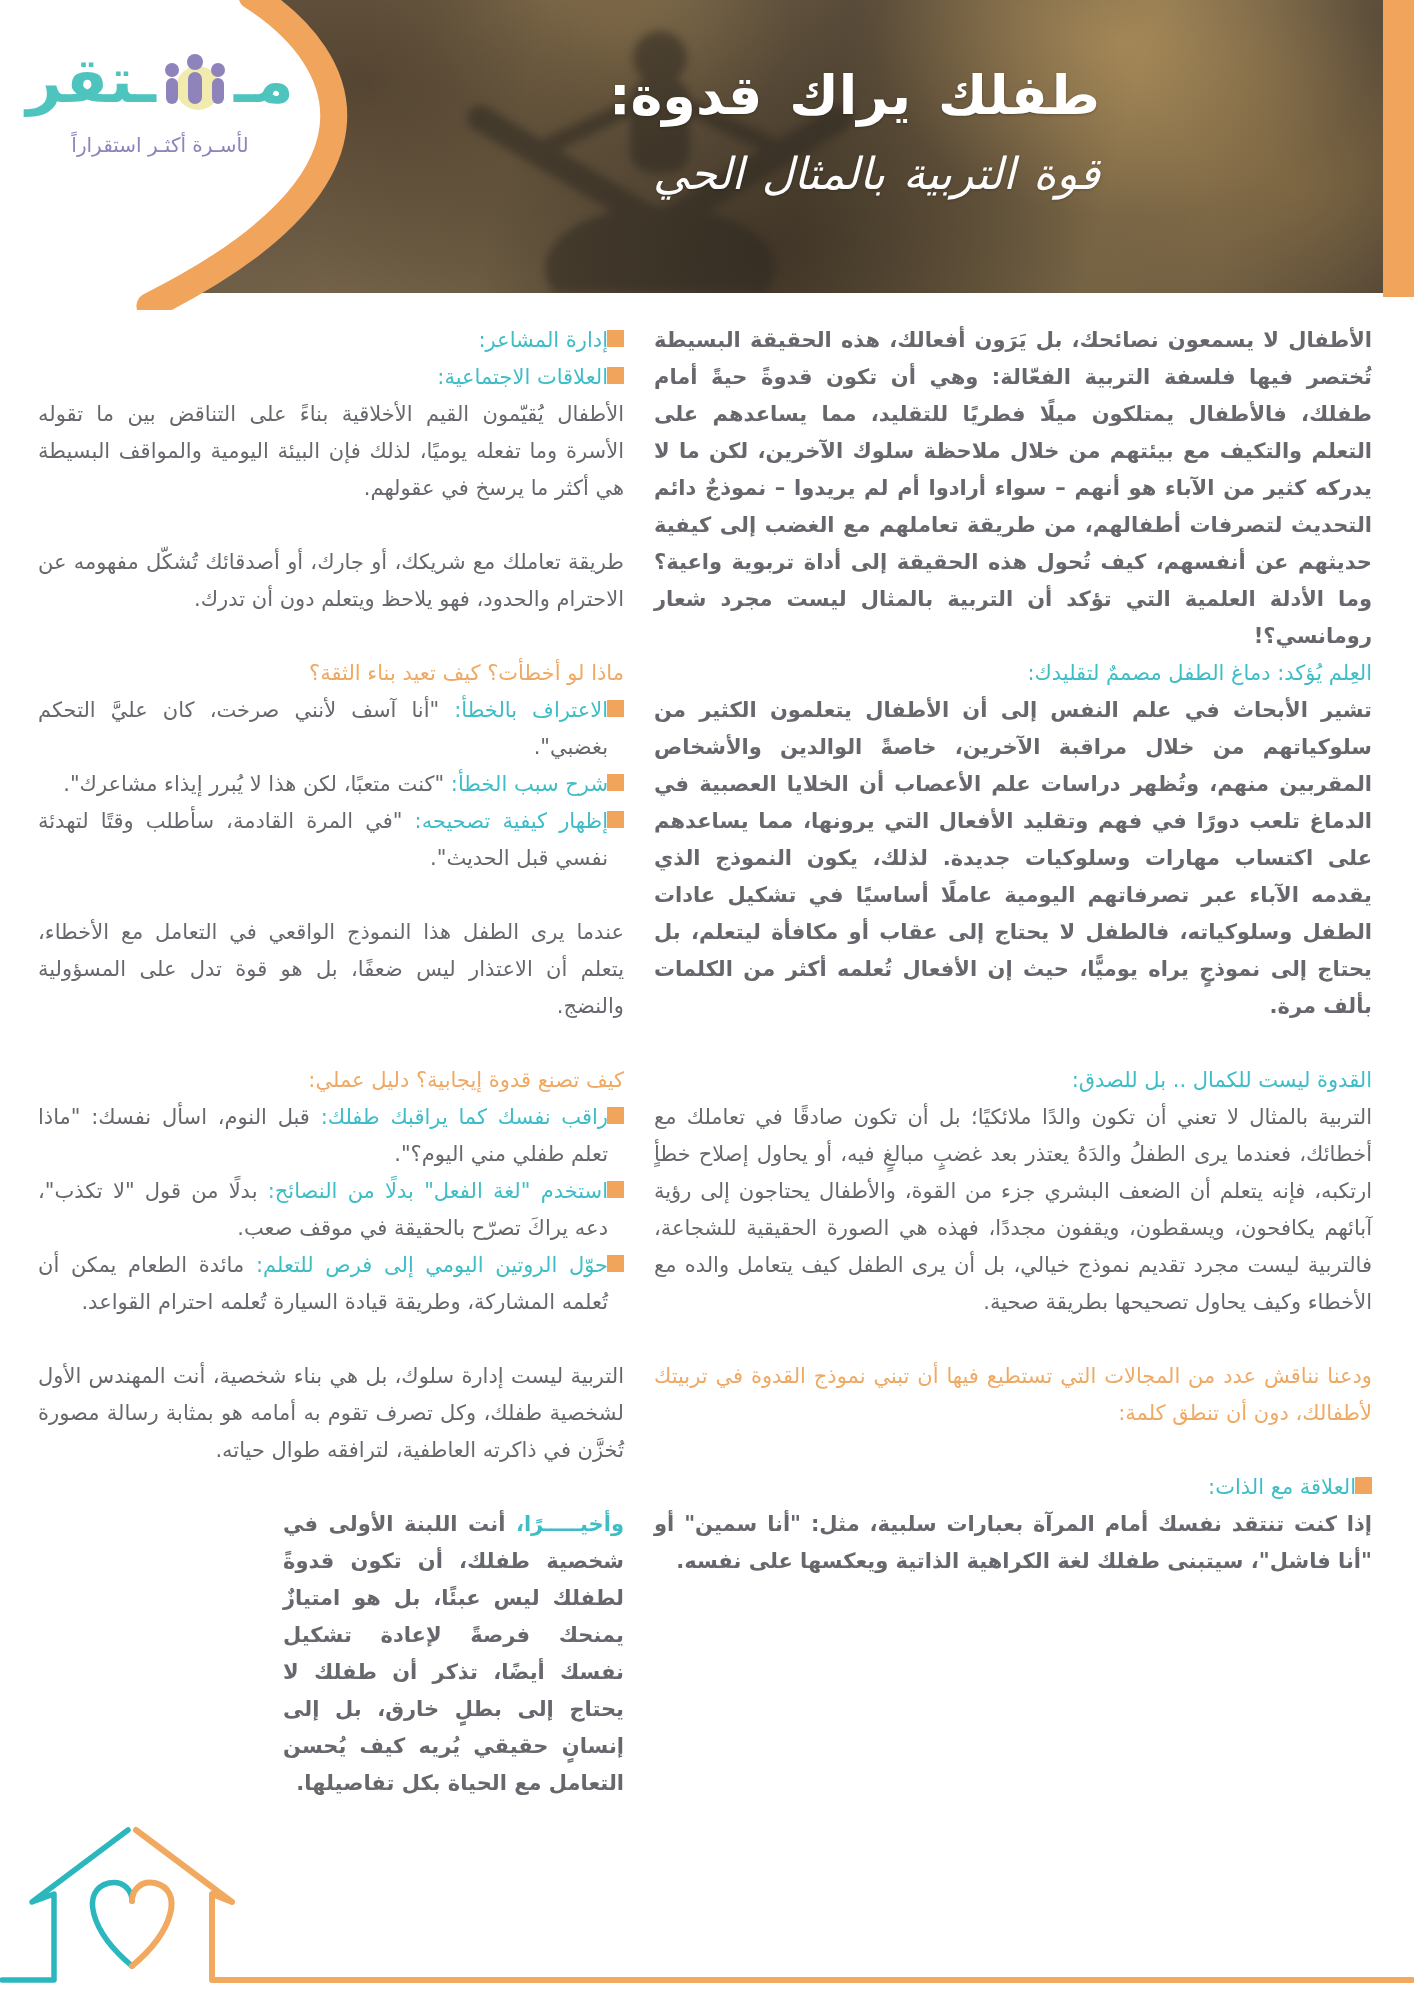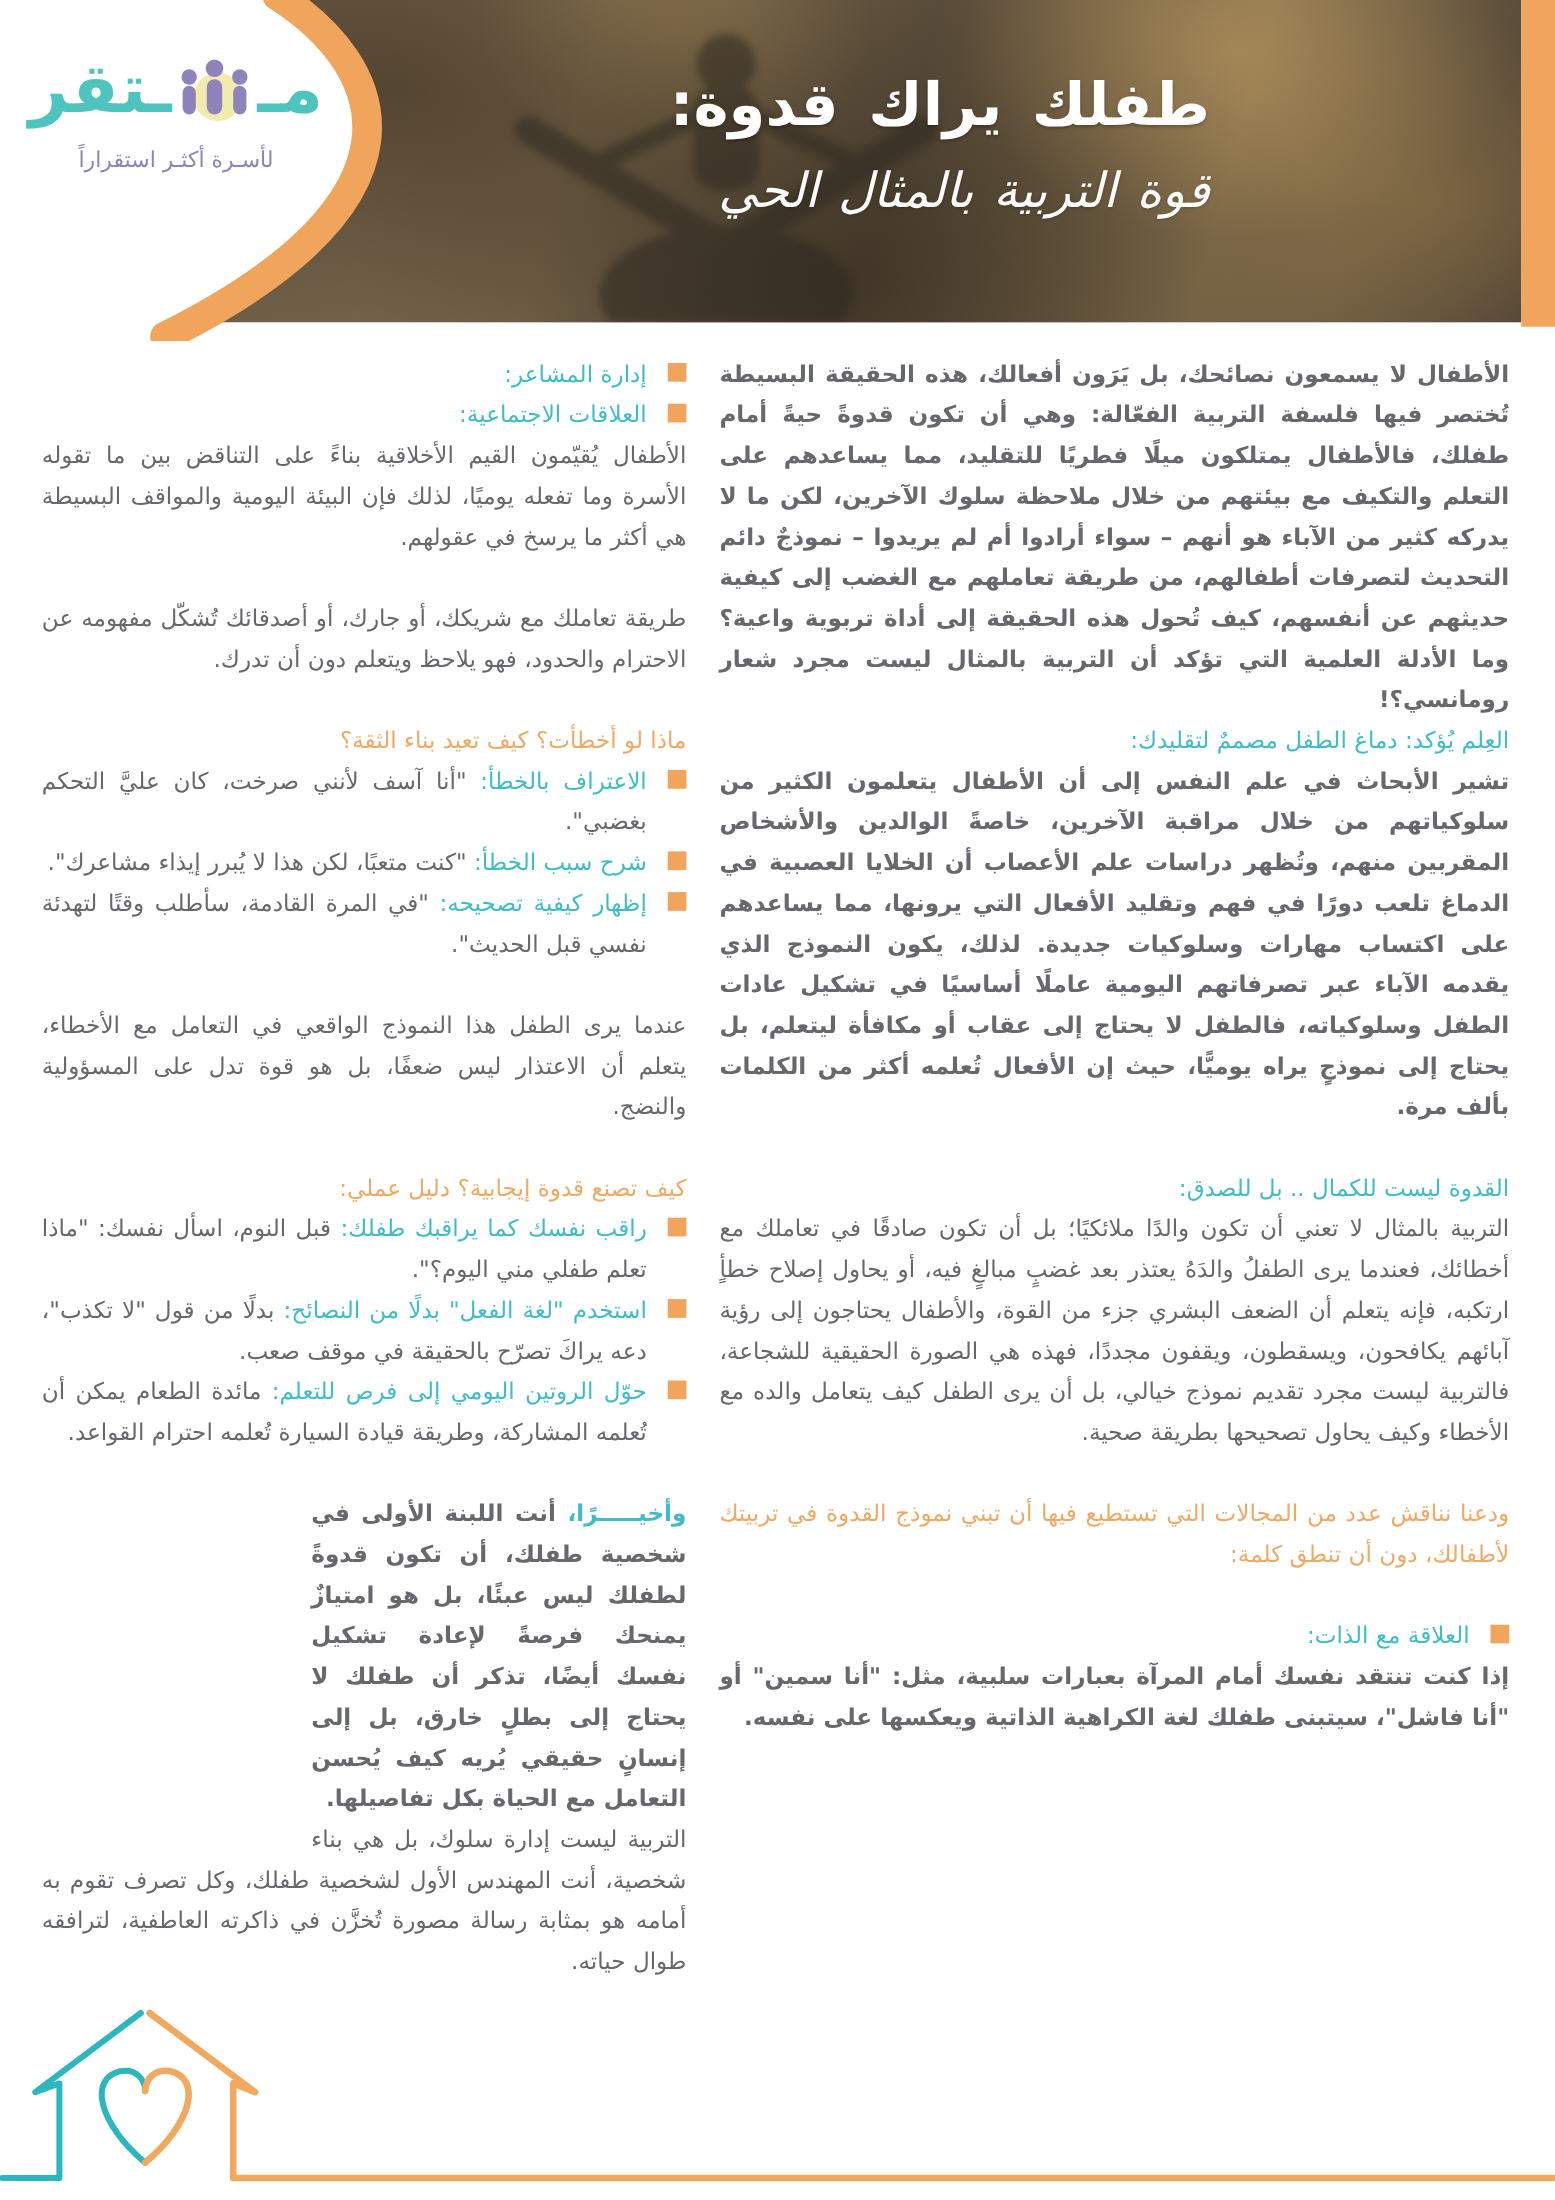--- a/index.html
+++ b/index.html
@@ -65,21 +65,21 @@
     display:flex;gap:30px;direction:rtl;
     color:var(--gray);font-size:21px;line-height:37px;text-align:justify;
   }
   .col-right{width:718px;flex:none;}
   .col-left{width:586px;flex:none;}
   .para{margin-bottom:37px;}
   .para.tight{margin-bottom:0;font-weight:bold;}
   .h-teal{color:var(--teal);}
   .h-orange{color:var(--orange-text);}
   .p-orange{color:var(--orange-text);}
-  .sq-item{position:relative;padding-right:36px;}
+  .sq-item{position:relative;padding-right:16px;}
   .sq{
     position:absolute;right:0;top:8px;width:17px;height:17px;
     background:var(--orange);display:inline-block;
   }
   .lead{color:var(--teal);}
   .lead::after{content:" ";}
   .gap-s{height:37px;}
   .steps .sq-item{margin-bottom:0;}
 
   
@@ -206,26 +206,26 @@
           <span class="sq"></span>
           <span class="lead">استخدم "لغة الفعل" بدلًا من النصائح:</span><span>بدلًا من قول "لا تكذب"، دعه يراكَ تصرّح بالحقيقة في موقف صعب.</span>
         </div>
         <div class="sq-item">
           <span class="sq"></span>
           <span class="lead">حوّل الروتين اليومي إلى فرص للتعلم:</span><span>مائدة الطعام يمكن أن تُعلمه المشاركة، وطريقة قيادة السيارة تُعلمه احترام القواعد.</span>
         </div>
       </div>
 
       <div class="gap-s"></div>
+      <div class="para">التربية ليست إدارة سلوك، بل هي بناء شخصية، أنت المهندس الأول لشخصية طفلك، وكل تصرف تقوم به أمامه هو بمثابة رسالة مصورة تُخزَّن في ذاكرته العاطفية، لترافقه طوال حياته.</div>
+
       <div class="para tight">
         <div class="house-spacer"></div>
         <span class="lead">وأخيـــــرًا،</span><span>أنت اللبنة الأولى في شخصية طفلك، أن تكون قدوةً لطفلك ليس عبئًا، بل هو امتيازٌ يمنحك فرصةً لإعادة تشكيل نفسك أيضًا، تذكر أن طفلك لا يحتاج إلى بطلٍ خارق، بل إلى إنسانٍ حقيقي يُريه كيف يُحسن التعامل مع الحياة بكل تفاصيلها.</span>
       </div>
-
-      <div class="para">التربية ليست إدارة سلوك، بل هي بناء شخصية، أنت المهندس الأول لشخصية طفلك، وكل تصرف تقوم به أمامه هو بمثابة رسالة مصورة تُخزَّن في ذاكرته العاطفية، لترافقه طوال حياته.</div>
     </div>
   </div>
 
   <svg class="footer-art" width="1414" height="200" viewBox="0 0 1414 200">
 
     <g fill="none" stroke="#2CB7BF" stroke-width="5.5" stroke-linecap="round" stroke-linejoin="round">
       <path d="M2,184 L54,184 L54,98 L32,106 L128,34"></path>
       <path d="M132,170 C 90,135 80,94 109,87 C 124,84 132,95 132,105"></path>
     </g>
 

